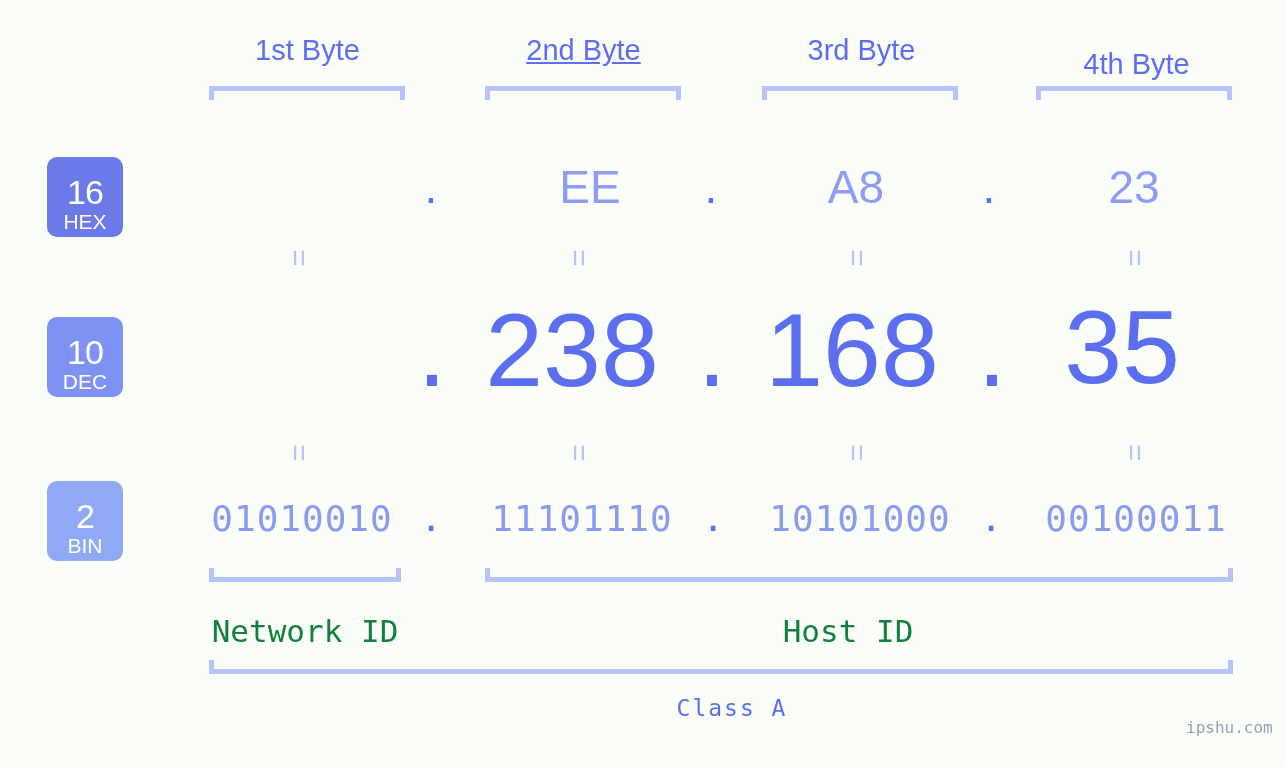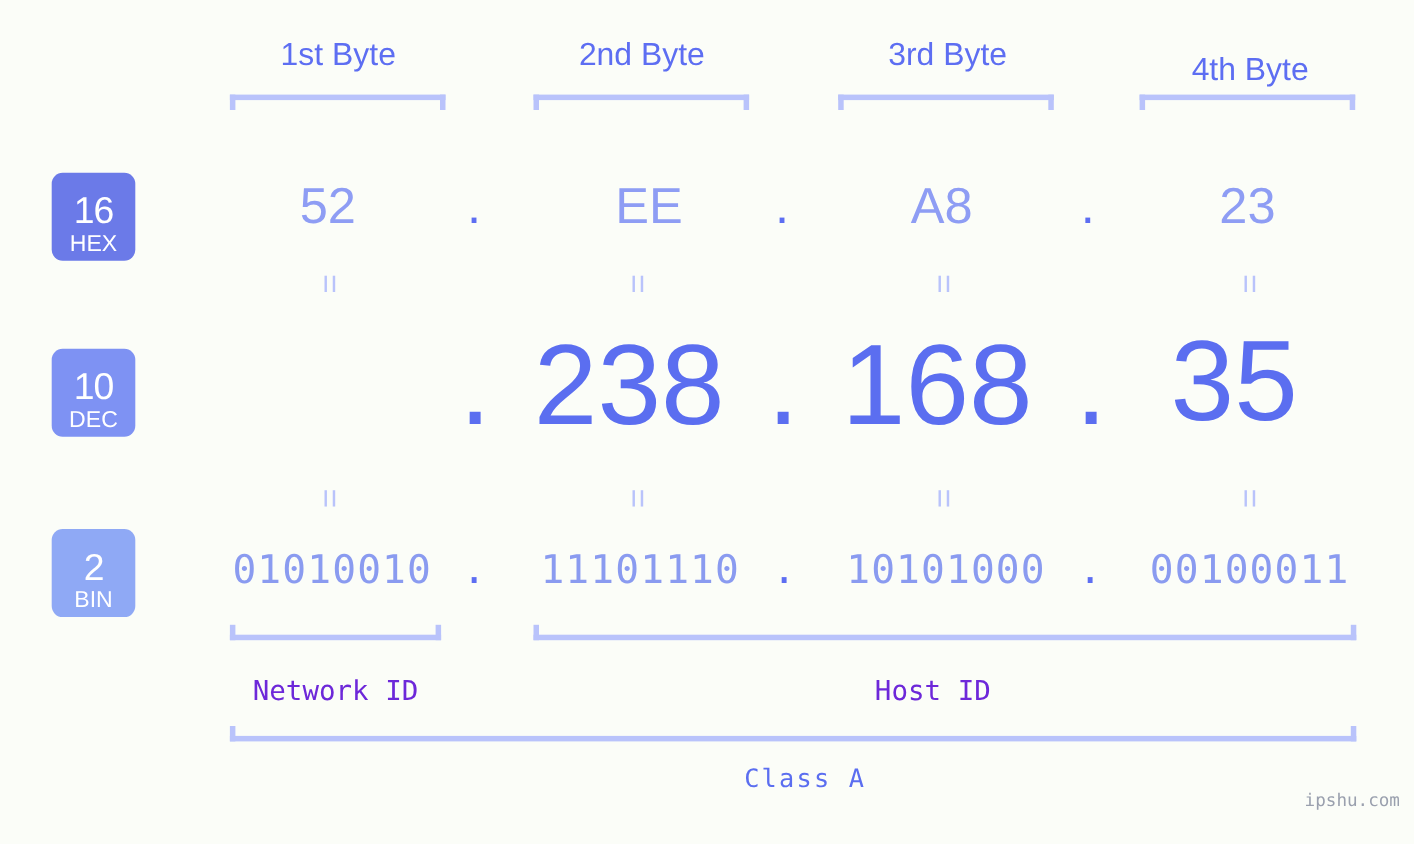--- a/index.html
+++ b/index.html
@@ -122,22 +122,22 @@
     transform: rotate(90deg);
     color: #b9c3fb;
     font-size: 30px;
     font-family: "Liberation Sans", sans-serif;
     line-height: 26px;
     text-align: center;
   }
 
   
   .id-label {
-    font-size: 25px;
-    color: #6d28d9;
+    font-size: 31px;
+    color: #15803d;
     font-family: "DejaVu Sans Mono", monospace;
     white-space: nowrap;
   }
   .class-label {
     font-size: 23px;
     color: #5b6ef0;
     font-family: "DejaVu Sans Mono", monospace;
     letter-spacing: 2px;
     white-space: nowrap;
   }
@@ -147,21 +147,21 @@
     font-family: "DejaVu Sans Mono", monospace;
     white-space: nowrap;
   }
 </style>
 </head>
 <body>
 
 <div class="stage">
 
   <div class="abs ctr byte-head" style="left:200px; top:34px; width:215px;">1st Byte</div>
-  <div class="abs ctr byte-head" style="left:476px; top:34px; width:215px;">2nd Byte</div>
+  <div class="abs ctr byte-head" style="left:476px; top:34px; width:215px;text-decoration:underline;">2nd Byte</div>
   <div class="abs ctr byte-head" style="left:754px; top:34px; width:215px;">3rd Byte</div>
   <div class="abs ctr byte-head" style="left:1029px; top:48px; width:215px;">4th Byte</div>
 
   <div class="bracket-down" style="left:209px; top:86px; width:196px;"></div>
   <div class="bracket-down" style="left:485px; top:86px; width:196px;"></div>
   <div class="bracket-down" style="left:762px; top:86px; width:196px;"></div>
   <div class="bracket-down" style="left:1036px; top:86px; width:196px;"></div>
 
   <div class="badge" style="top:157px; background:#6b7ae8;">
     <span class="num">16</span>
@@ -169,21 +169,20 @@
   </div>
   <div class="badge" style="top:317px; background:#7e92f3;">
     <span class="num">10</span>
     <span class="sub">DEC</span>
   </div>
   <div class="badge" style="top:481px; background:#8fa9f5;">
     <span class="num">2</span>
     <span class="sub">BIN</span>
   </div>
 
-  <div class="abs ctr hex-val" style="left:200px; top:160px; width:196px;">52</div>
   <div class="abs ctr hex-dot" style="left:408px; top:160px; width:46px;">.</div>
   <div class="abs ctr hex-val" style="left:492px; top:160px; width:196px;">EE</div>
   <div class="abs ctr hex-dot" style="left:688px; top:160px; width:46px;">.</div>
   <div class="abs ctr hex-val" style="left:758px; top:160px; width:196px;">A8</div>
   <div class="abs ctr hex-dot" style="left:966px; top:160px; width:46px;">.</div>
   <div class="abs ctr hex-val" style="left:1036px; top:160px; width:196px;">23</div>
 
   <div class="eqmark" style="left:288px; top:245px;">=</div>
   <div class="eqmark" style="left:568px; top:245px;">=</div>
   <div class="eqmark" style="left:846px; top:245px;">=</div>

